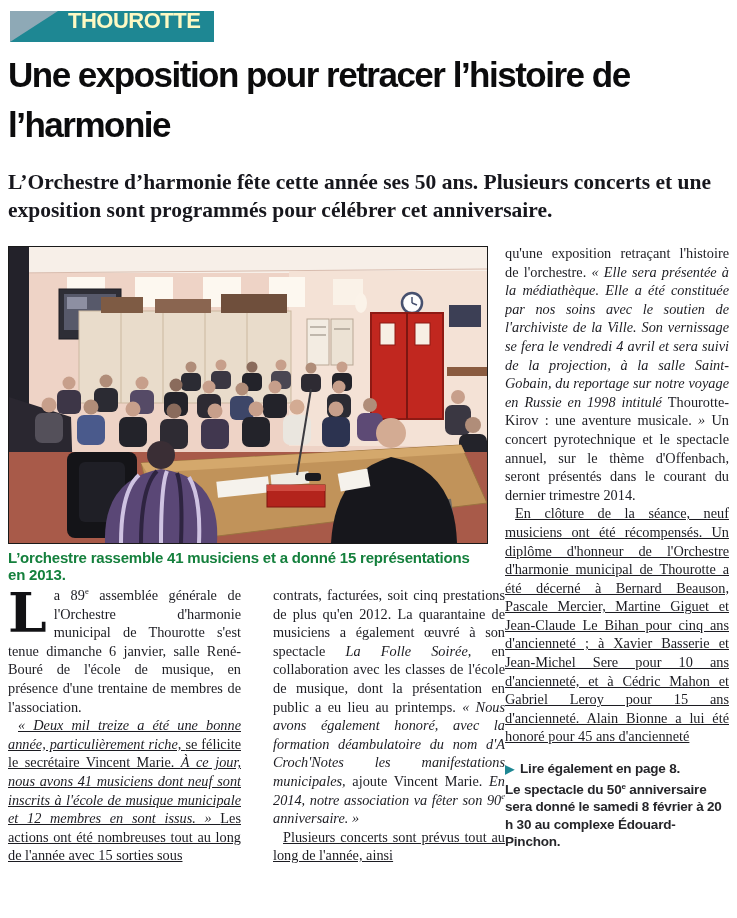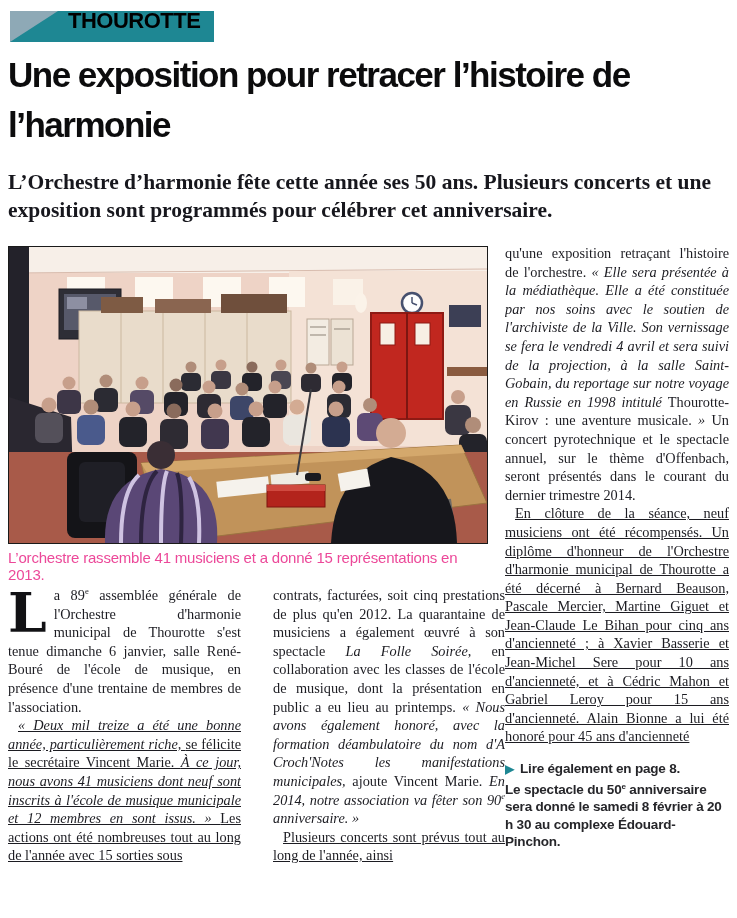--- a/index.html
+++ b/index.html
@@ -5,21 +5,21 @@
   * { margin:0; padding:0; box-sizing:border-box; }
   html,body { background:#ffffff; }
   .page {
     position:relative; width:737px; height:918px; background:#ffffff;
     overflow:hidden; font-family:"Liberation Serif", serif; color:#1c1c22;
   }
 
   
   .kicker {
     position:absolute; left:10px; top:11px; height:31px;
-    background:#1e8793; color:#000000; display:flex; align-items:center;
+    background:#1e8793; color:#fef9c3; display:flex; align-items:center;
     padding:0 14px 12px 58px; font-family:"Liberation Sans", sans-serif;
     font-weight:bold; font-size:22px; letter-spacing:-0.5px;
   }
   .kicker::before{
     content:""; position:absolute; left:0; top:0; width:48px; height:100%;
     background:#8ea9b6; clip-path:polygon(0 0, 100% 0, 0 100%);
   }
 
   
   .headline {
@@ -33,22 +33,22 @@
   }
 
   
   .photo-frame {
     position:absolute; left:8px; top:246px; width:480px; height:298px;
     border:1px solid #1a1a1a; background:#e9cfc2; overflow:hidden;
   }
   .photo-frame svg { display:block; }
   .caption {
     position:absolute; left:8px; top:549px; width:480px;
-    font-family:"Liberation Sans", sans-serif; font-weight:normal;
-    font-size:15px; letter-spacing:-0.2px; color:#ec4899;
+    font-family:"Liberation Sans", sans-serif; font-weight:bold;
+    font-size:15px; letter-spacing:-0.2px; color:#15803d;
   }
 
   
   .col {
     position:absolute; font-size:14.3px; line-height:18.6px;
     text-align:justify; color:#1c1c22;
   }
   .col p { margin:0; }
   .col p.indent { text-indent:10px;text-decoration:underline; }
   .col-1 { left:8px;   top:586px; width:233px; height:332px; overflow:hidden; }

